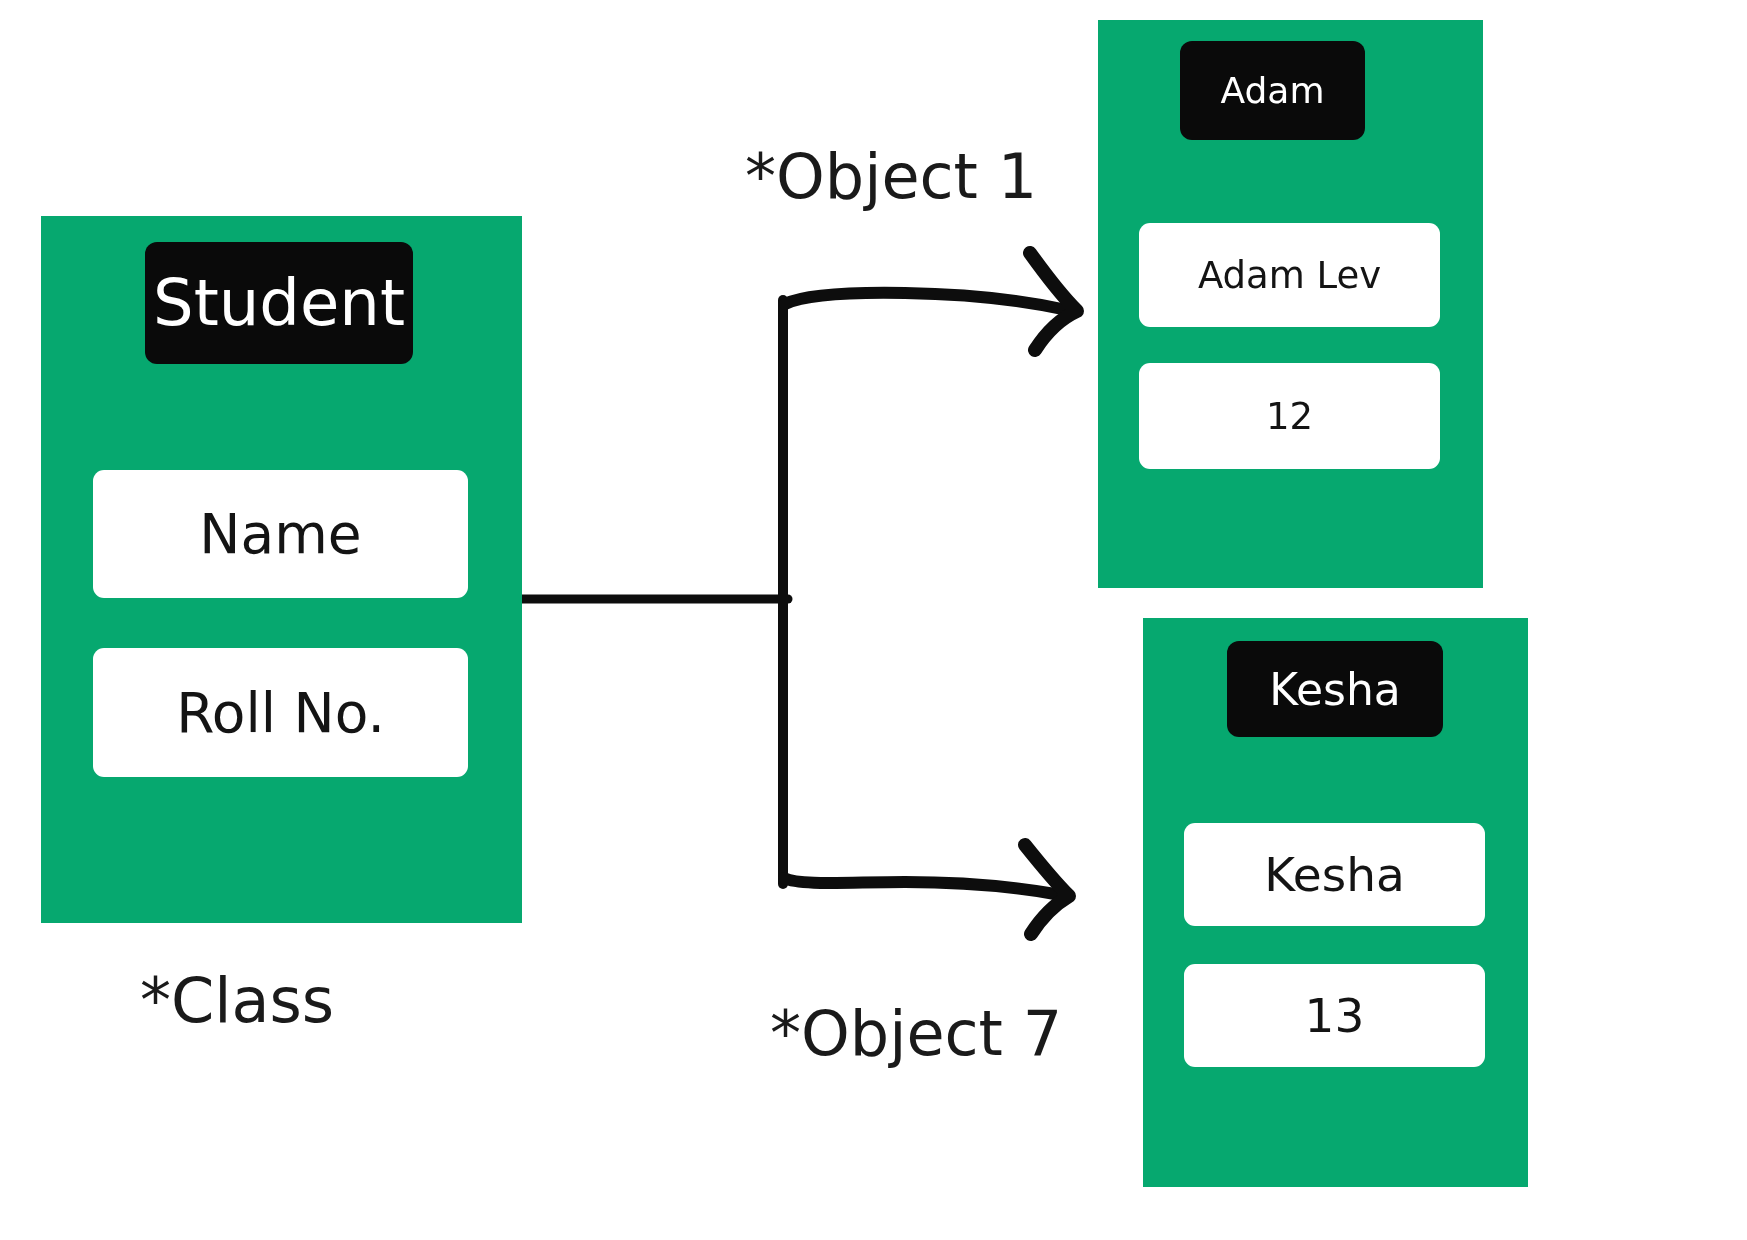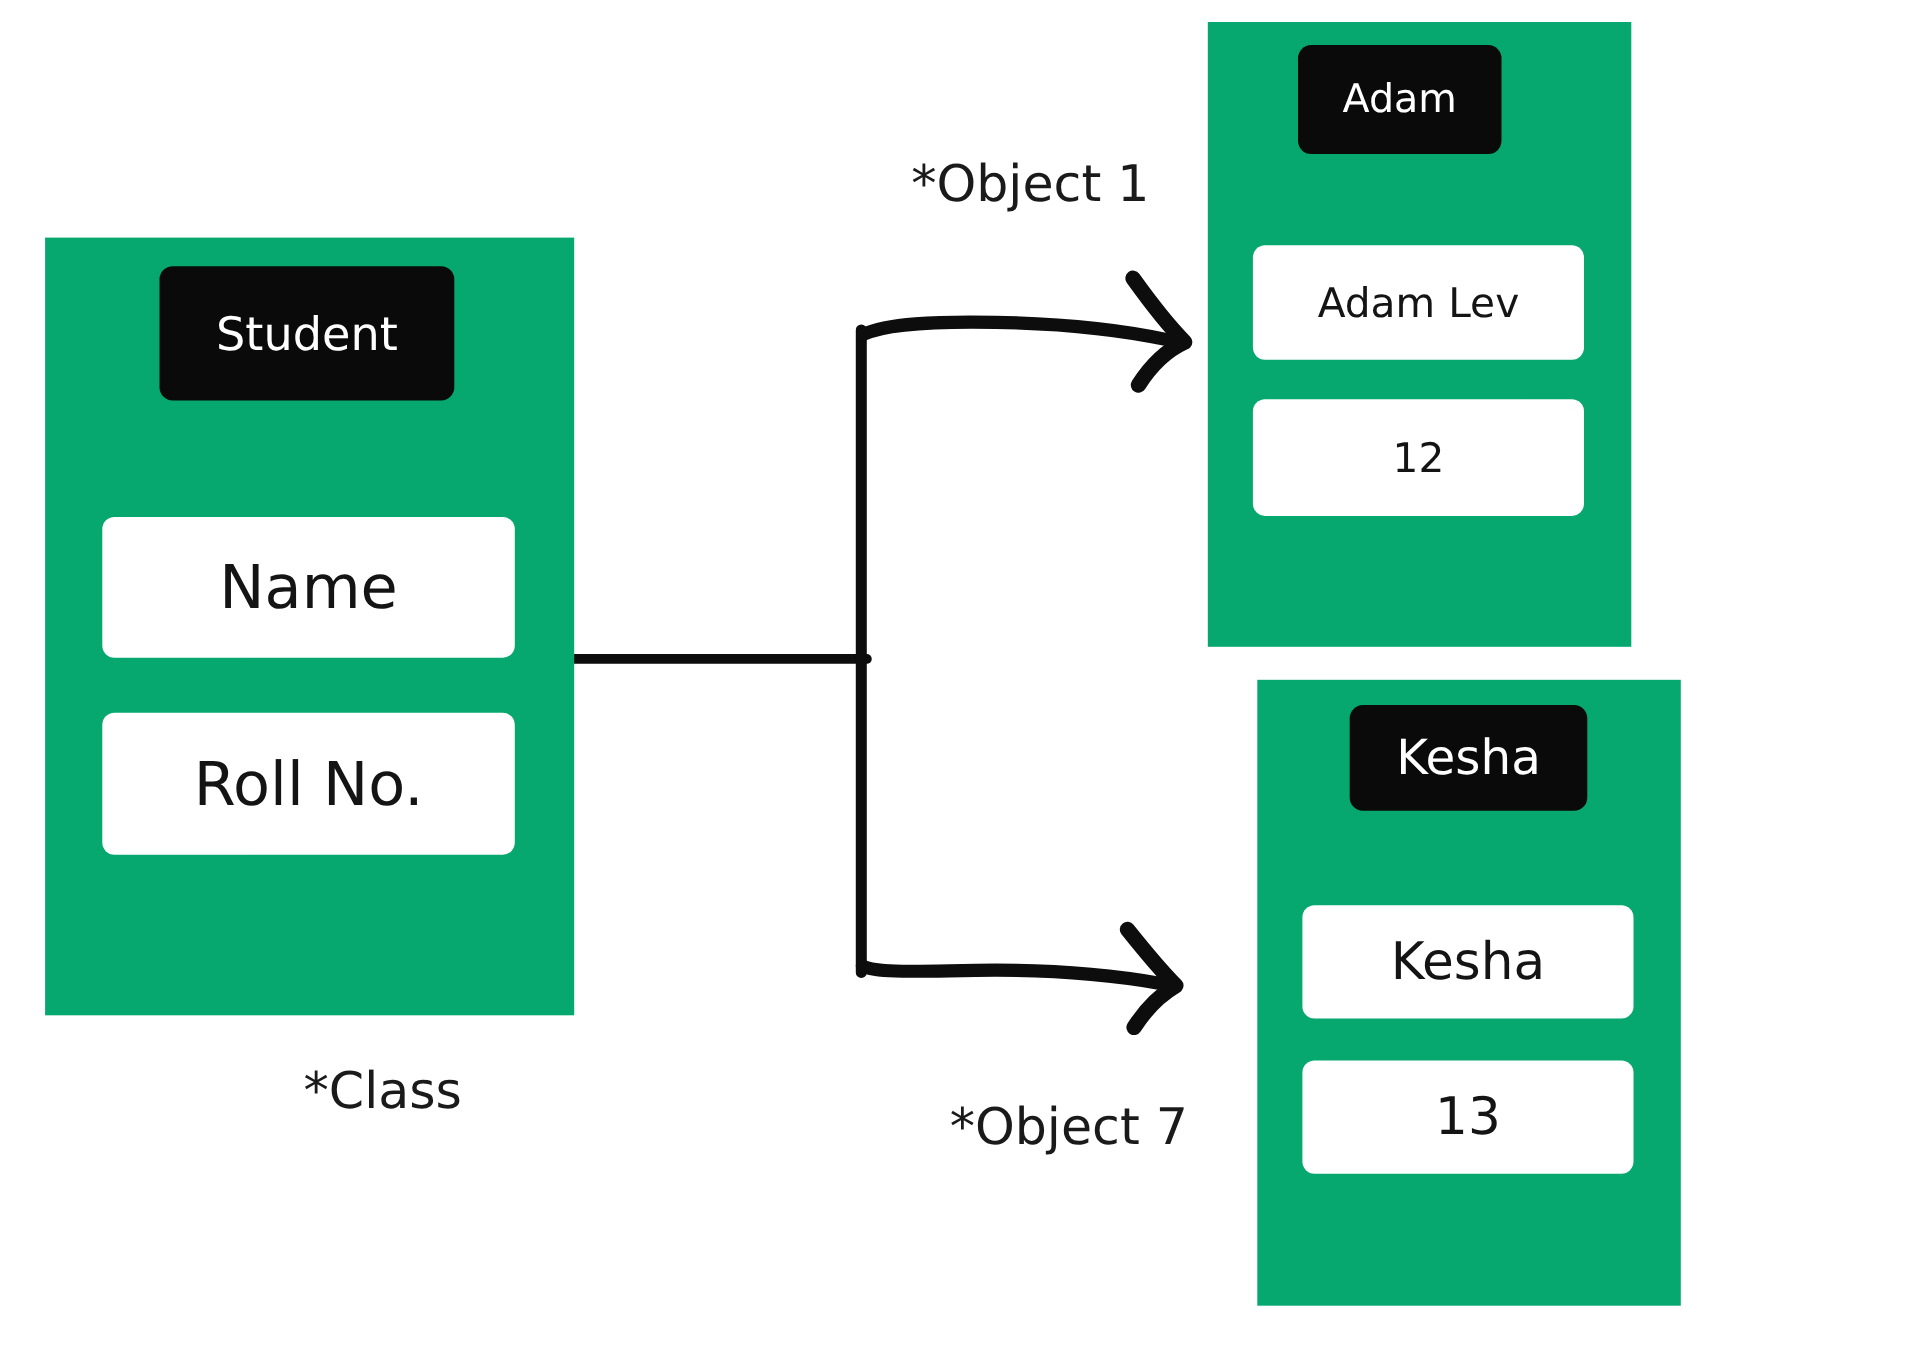--- a/index.html
+++ b/index.html
@@ -56,28 +56,28 @@
     color:var(--field-text);
     border-radius:11px;
     display:flex;
     align-items:center;
     justify-content:center;
     white-space:nowrap;
   }
   .caption{
     position:absolute;
     color:var(--caption-text);
-    text-align:right;
+    text-align:left;
     white-space:nowrap;
-    font-size:46px;
+    font-size:62px;
   }
 
   
   .card-class{left:41px;top:216px;width:481px;height:707px;}
-  .card-class .chip{left:104px;top:26px;width:268px;height:122px;font-size:42px;}
+  .card-class .chip{left:104px;top:26px;width:268px;height:122px;font-size:64px;}
   .card-class .field{left:52px;top:254px;width:375px;height:128px;font-size:55px;}
   .card-class .field.f1{top:432px;height:129px;}
   .caption-class{left:140px;top:964px;width:280px;}
 
   
   .card-obj0{left:1098px;top:20px;width:385px;height:568px;}
   .card-obj0 .chip{left:82px;top:21px;width:185px;height:99px;font-size:36px;}
   .card-obj0 .field{left:41px;top:203px;width:301px;height:104px;font-size:37px;}
   .card-obj0 .field.f1{top:343px;height:106px;}
   .caption-obj0{left:745px;top:140px;width:300px;}

